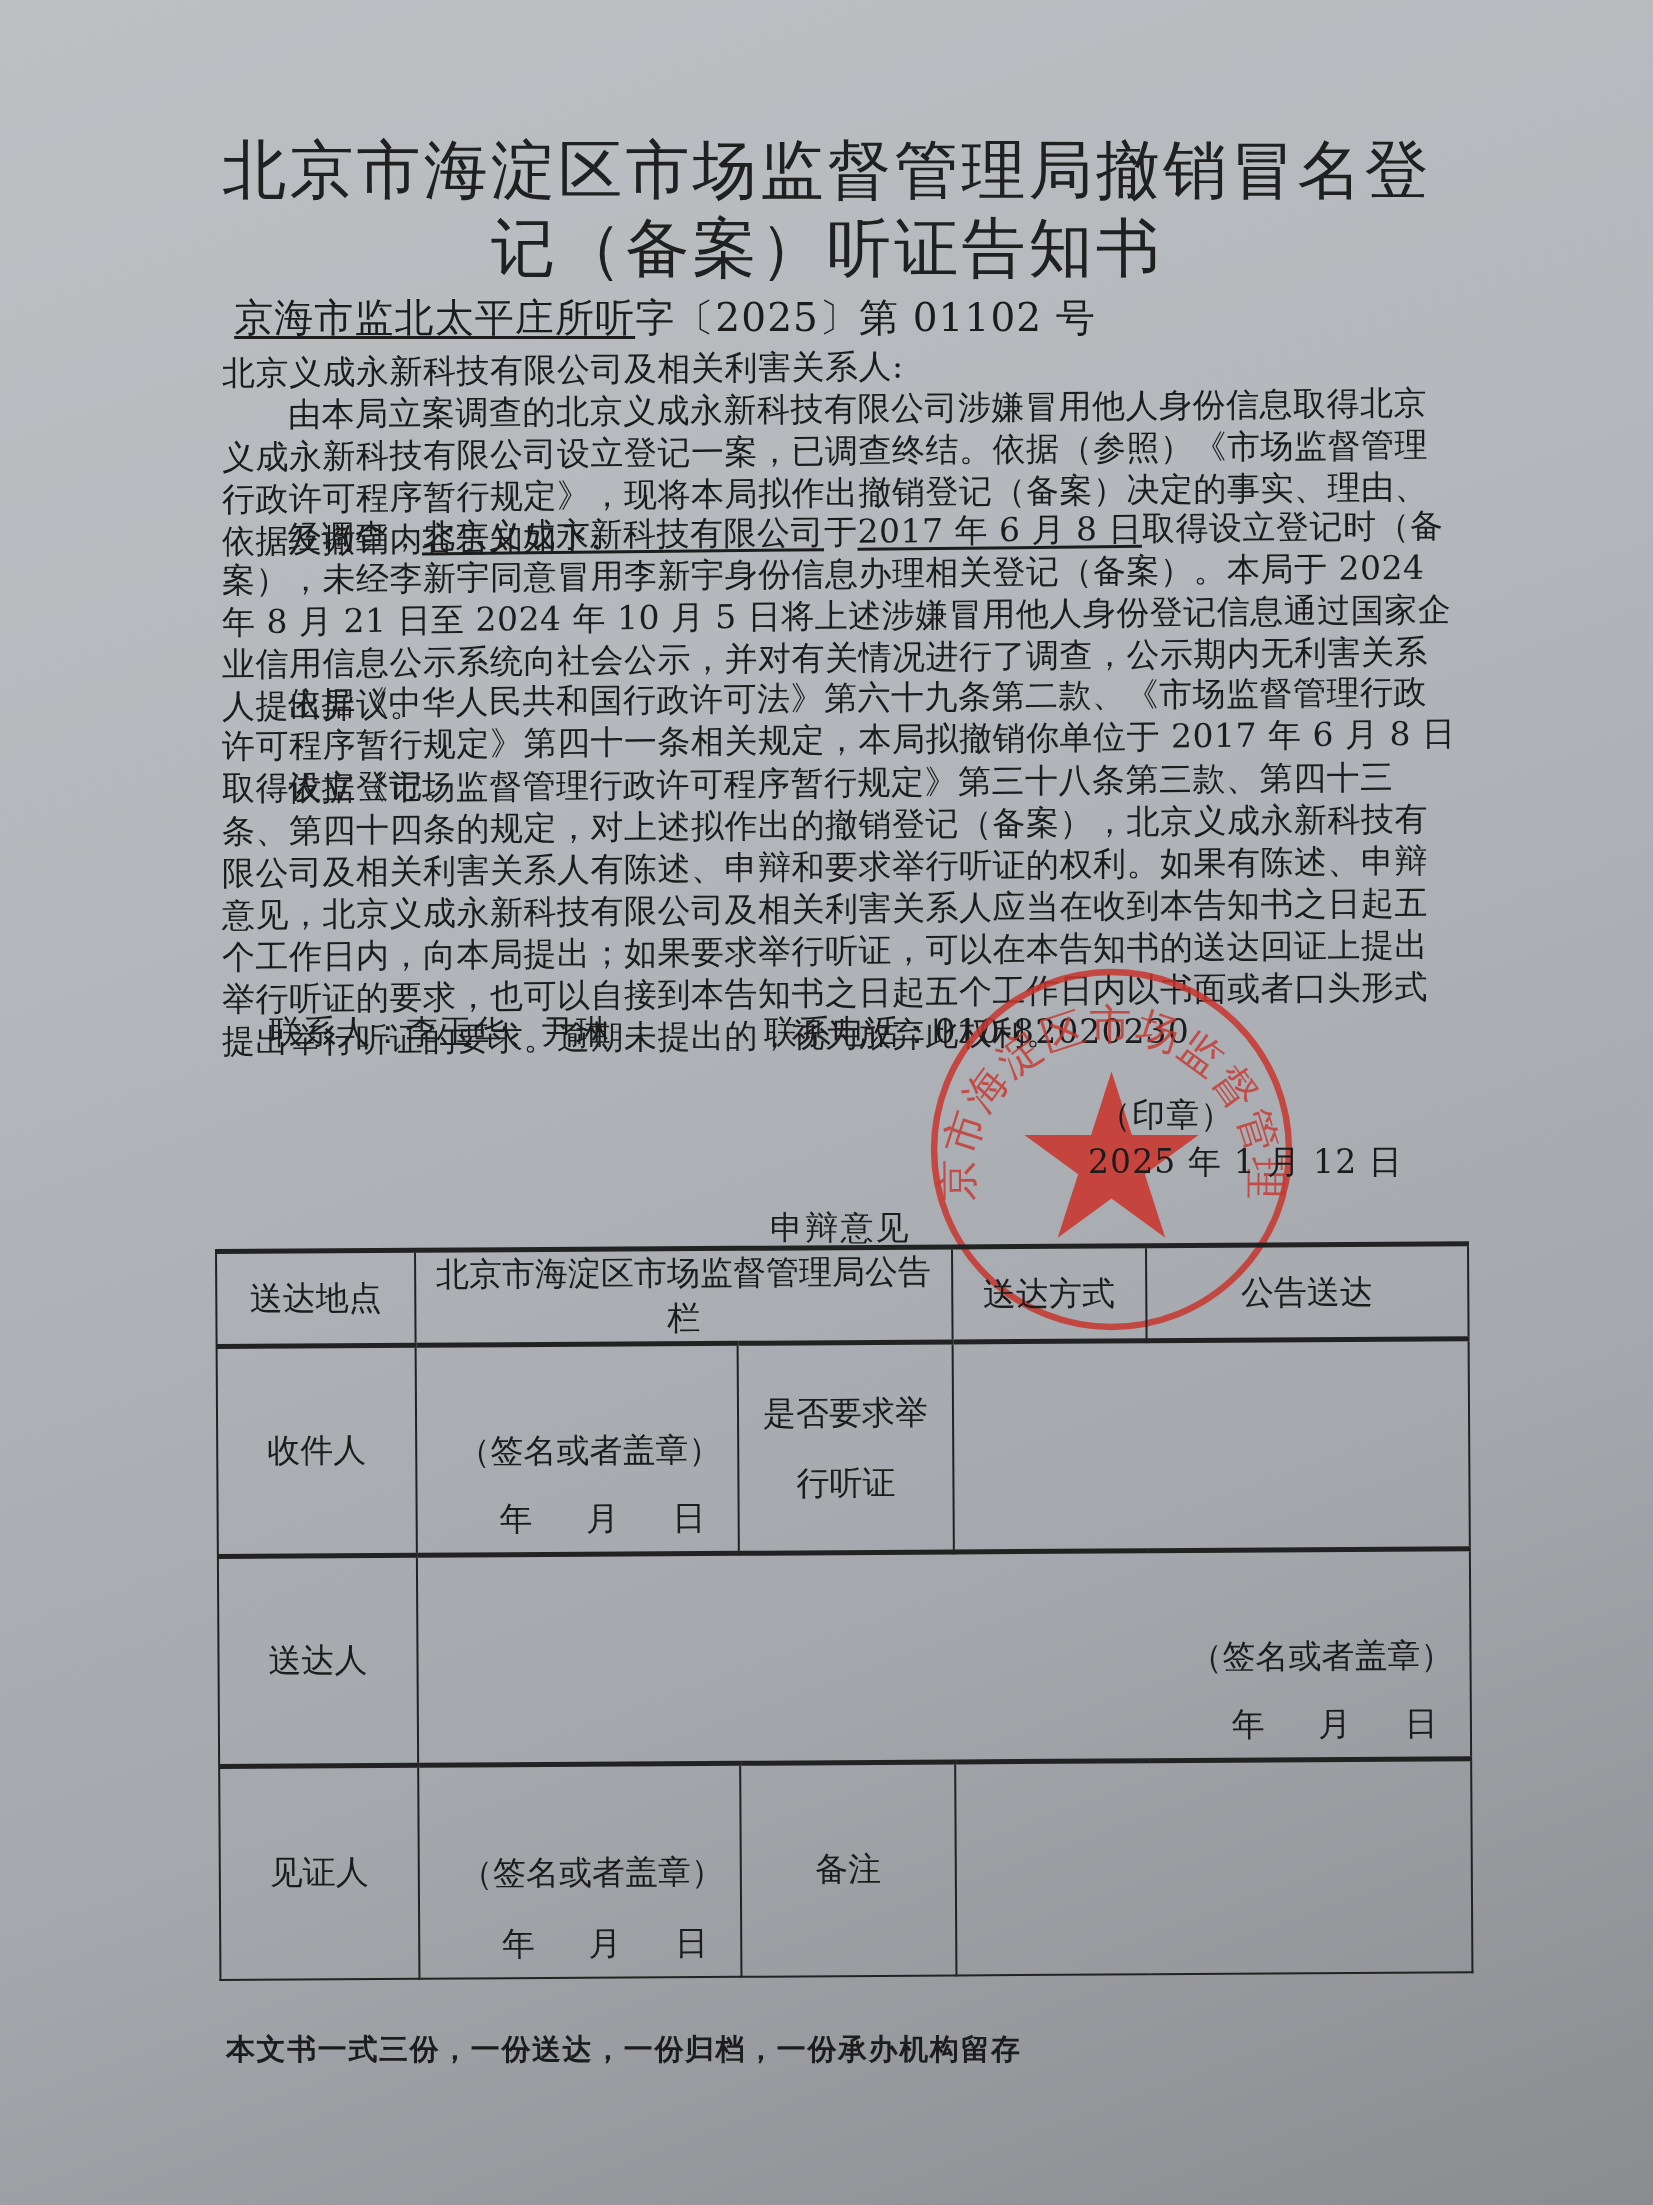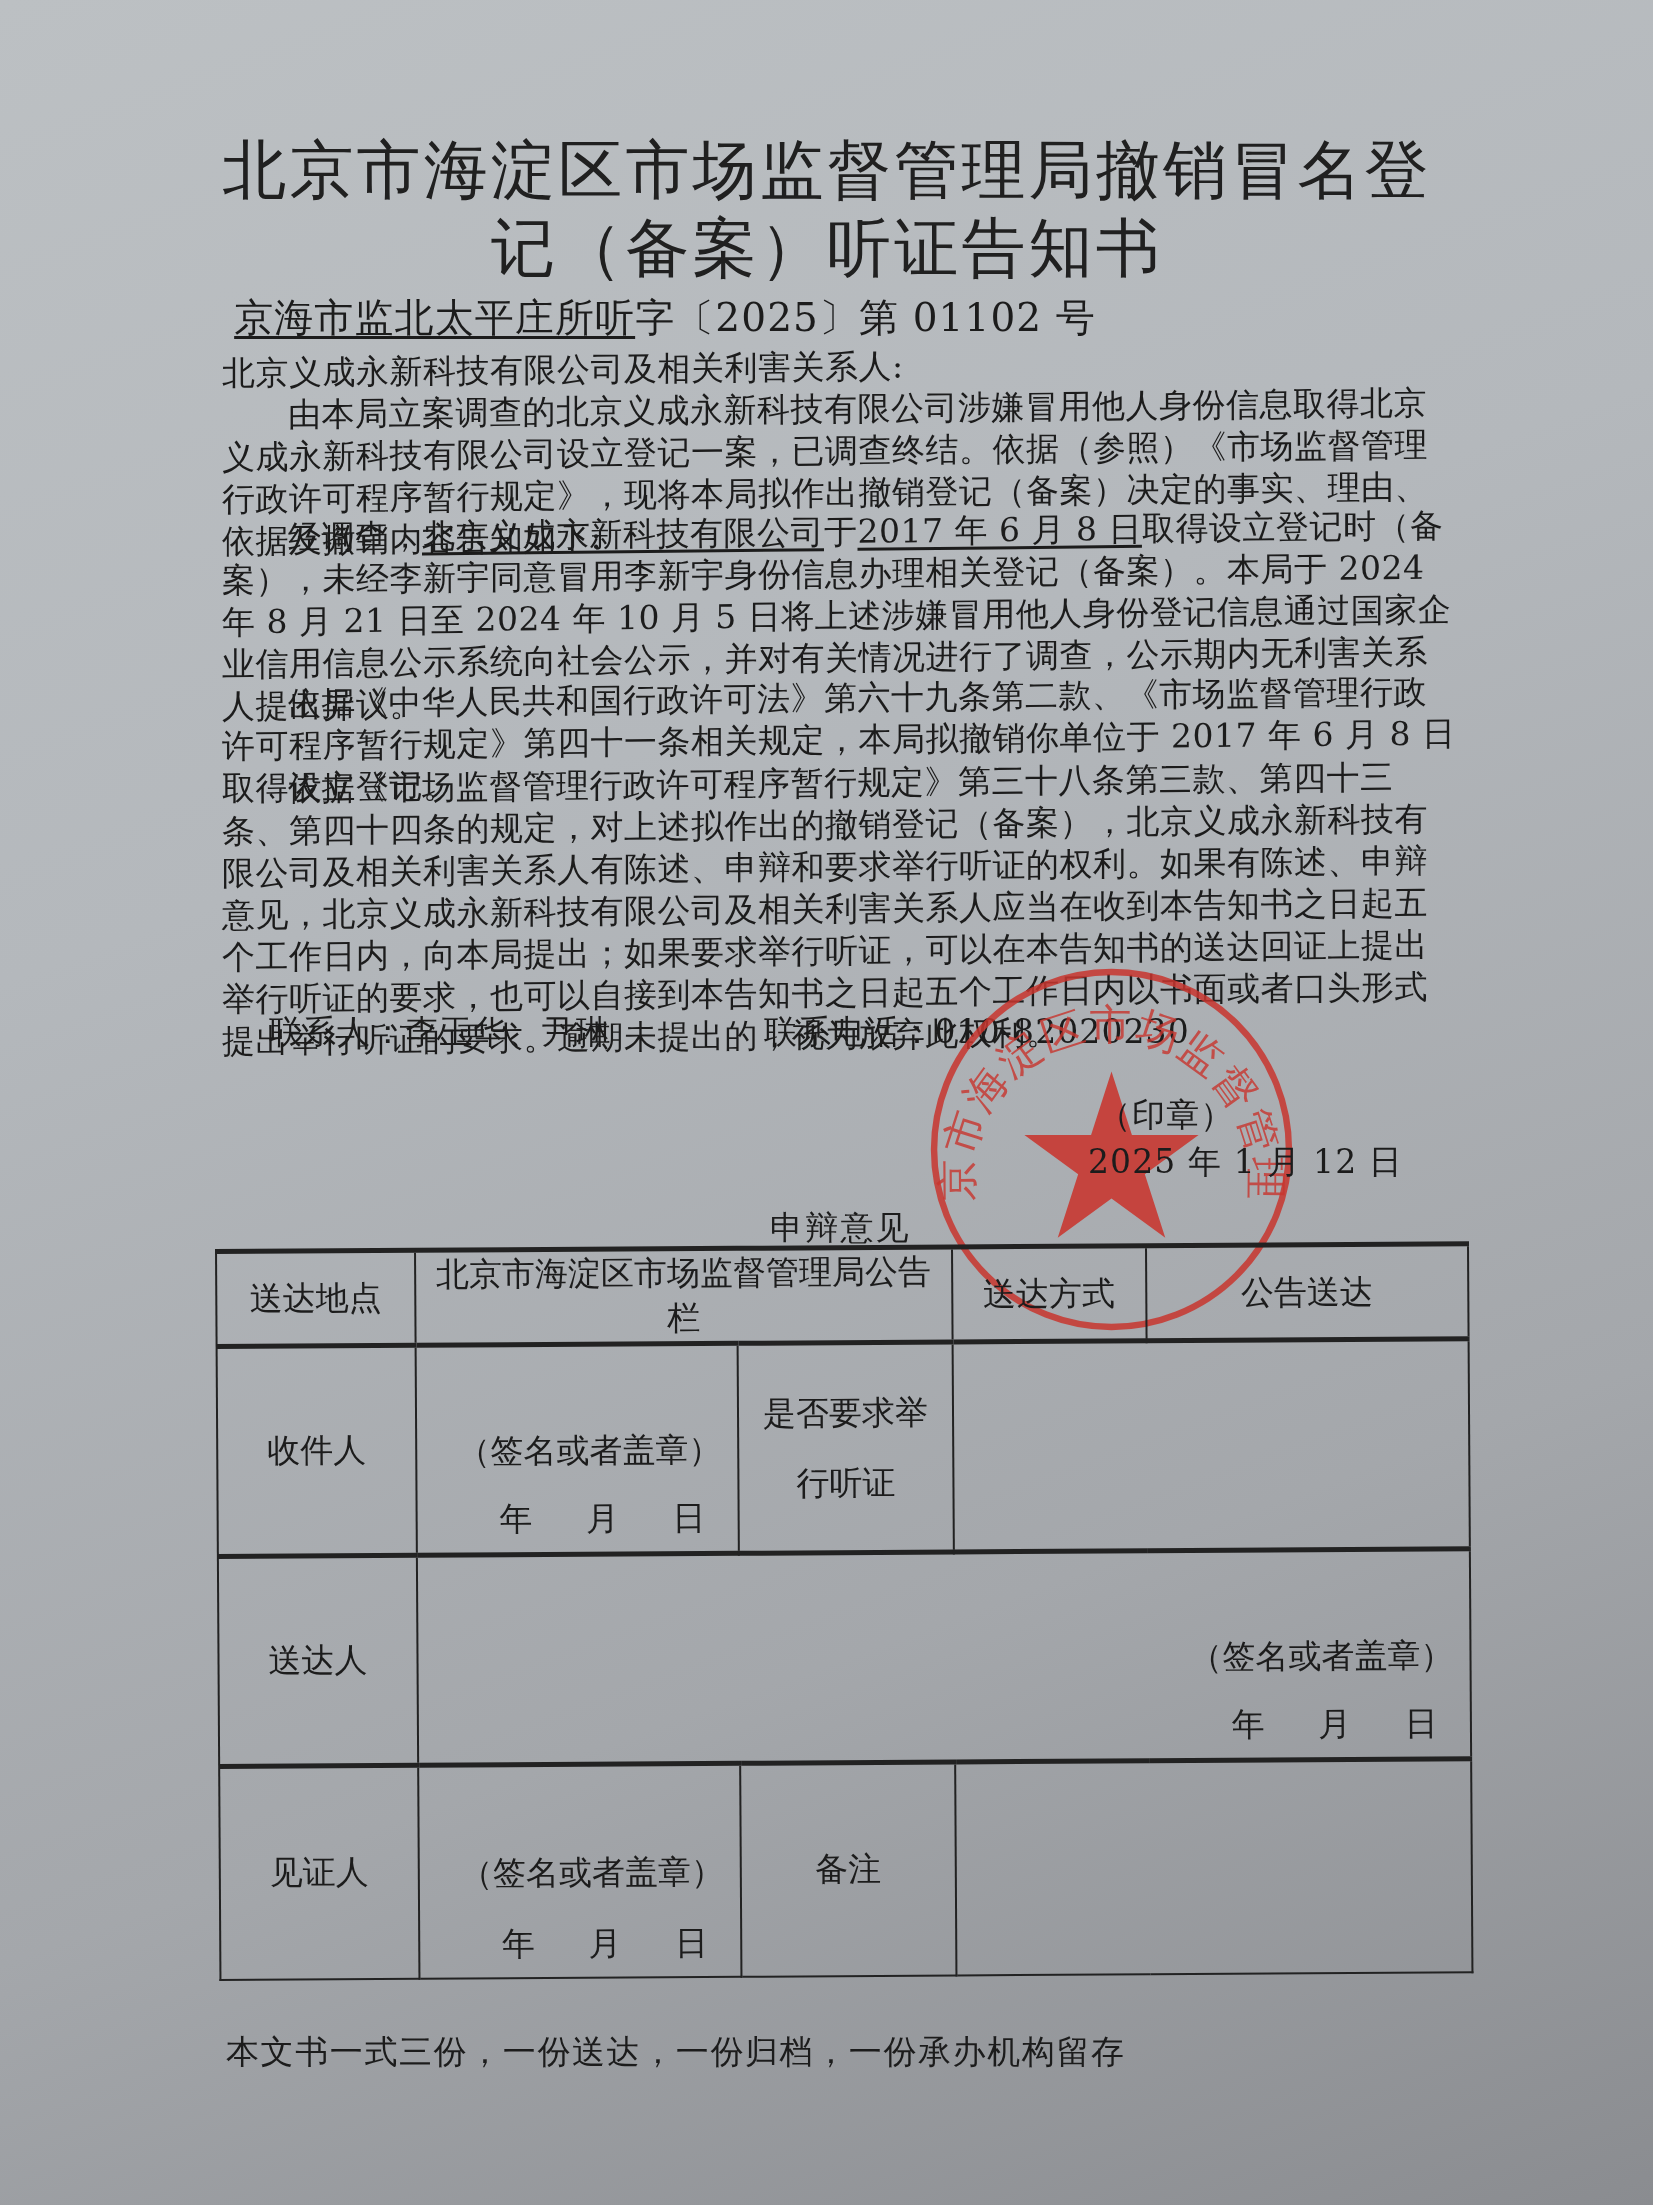--- a/index.html
+++ b/index.html
@@ -55,21 +55,21 @@
     border-collapse: collapse; font-size: 33px; transform: rotate(-0.35deg); transform-origin: left top;
   }
   table.receipt td {
     border: 2.7px solid #222; text-align: center; vertical-align: middle; padding: 0 5.4px;
   }
   table.receipt tr.thick-top td { border-top-width: 5.4px; }
   .cell-sign { position: relative; }
   .cell-sign .sig { position: absolute; right: 16px; top: 40%; }
   .cell-sign .ymd { position: absolute; right: 10.8px; bottom: 9.7px; letter-spacing: 21.5px; }
   .footer-note {
-    position: absolute; top: 2030px; left: 226px; font-size: 33px; letter-spacing: 1.6px;
+    position: absolute; top: 2030px; left: 226px; font-size: 29px; letter-spacing: 1.6px; font-weight: bold;
   }
 </style>
 </head>
 <body>
 
 <div class="page">
 
   <div class="title t1">北京市海淀区市场监督管理局撤销冒名登</div>
   <div class="title t2">记（备案）听证告知书</div>
 

